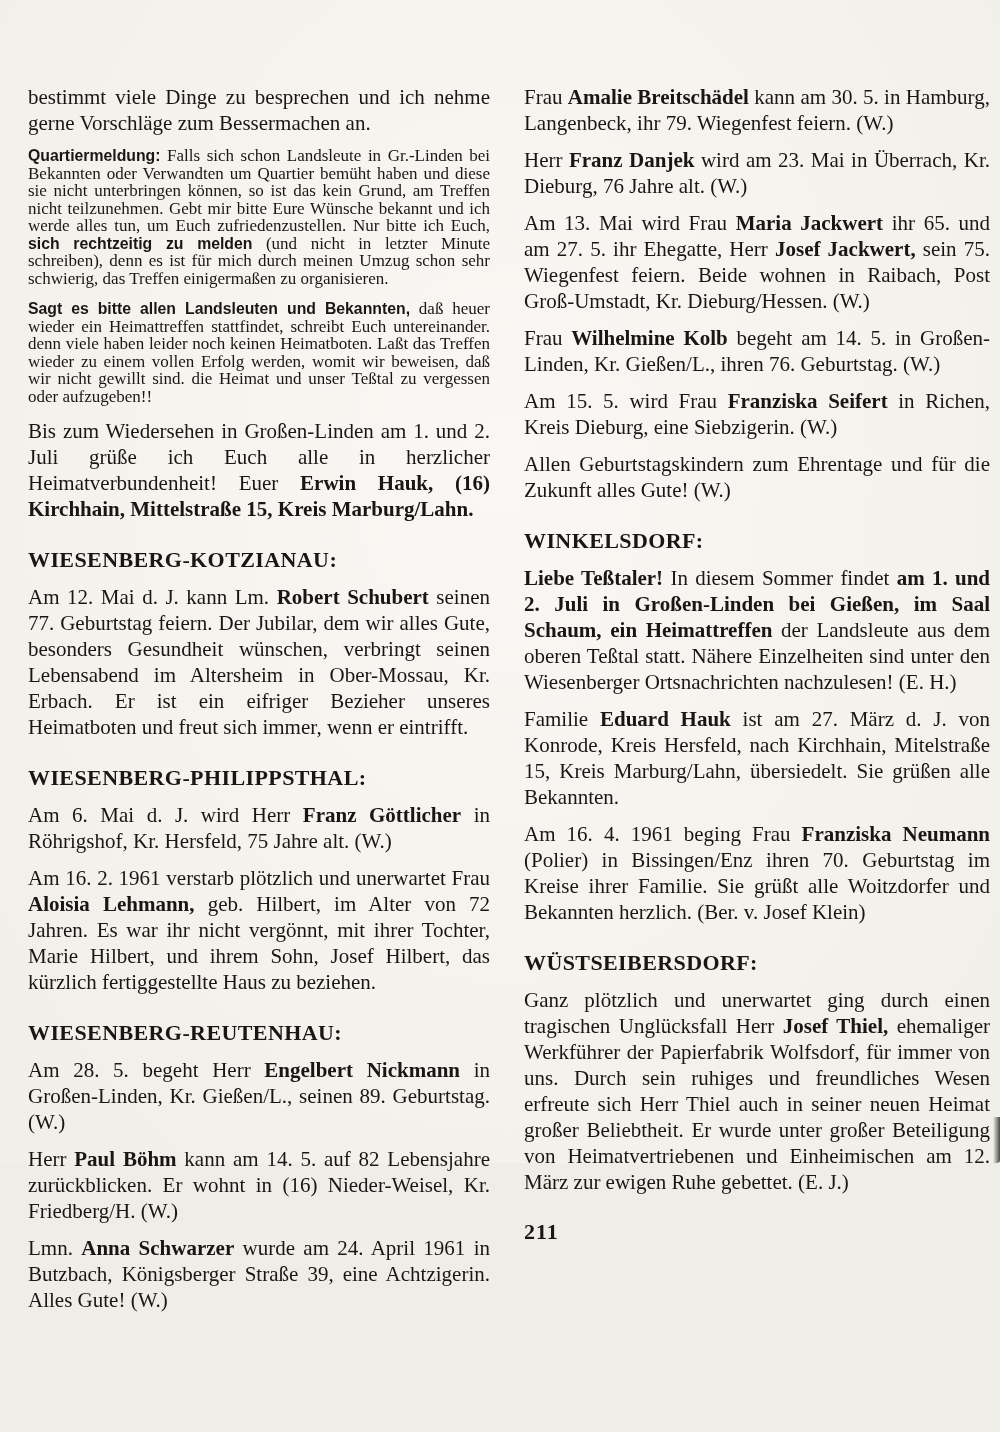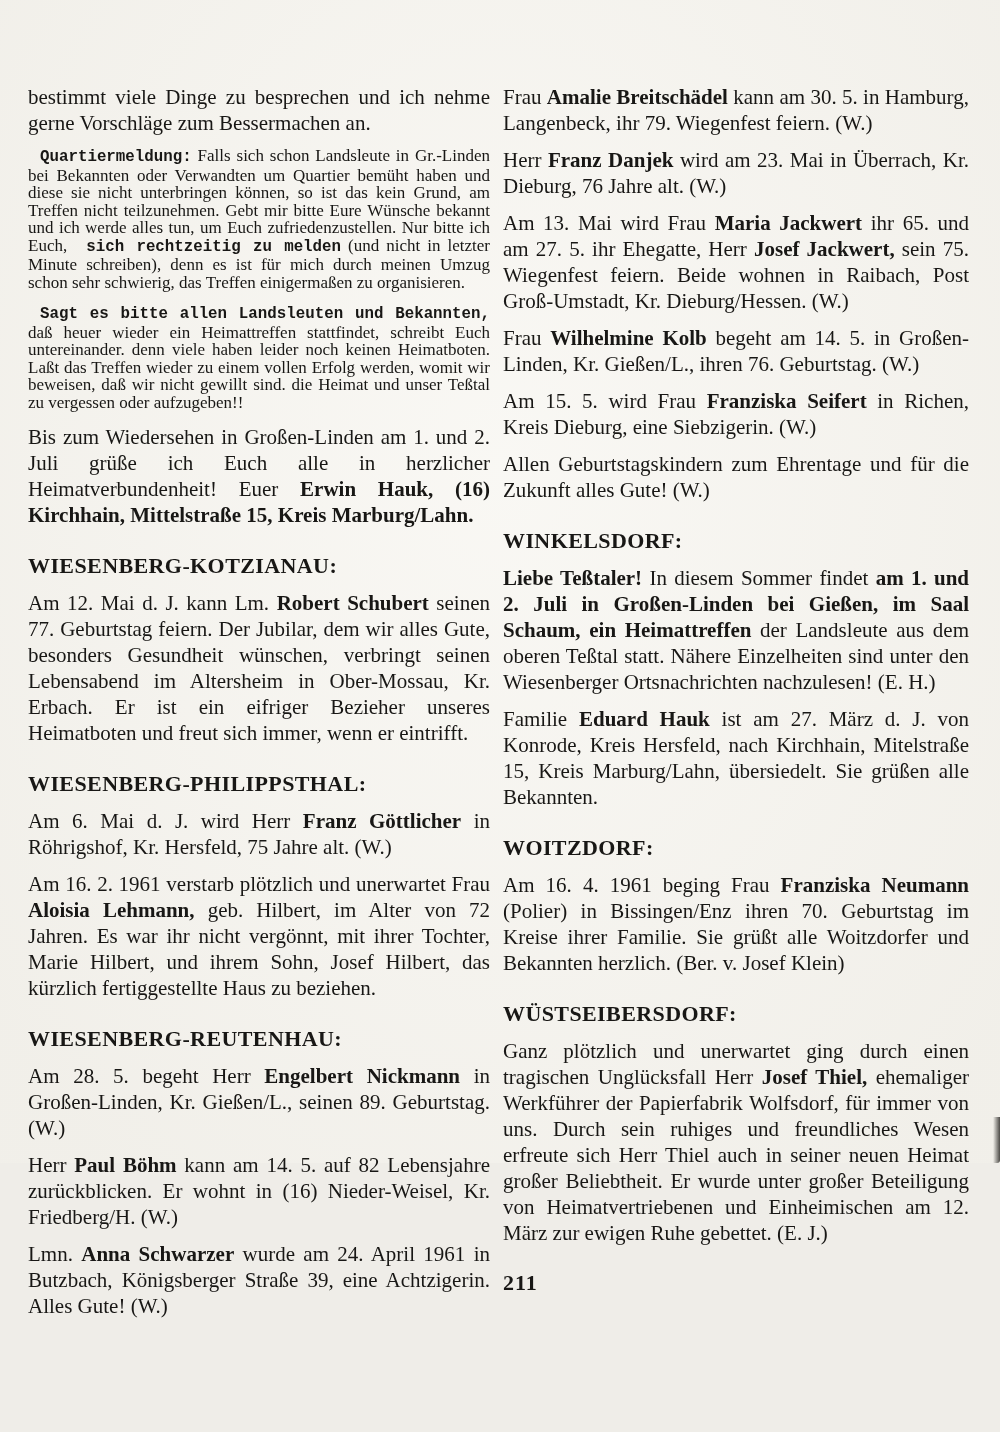--- a/index.html
+++ b/index.html
@@ -15,39 +15,38 @@
     width:1000px;height:1163px;
     background:#f6f4ee;
     background-image:
       radial-gradient(ellipse at 50% 40%, rgba(255,255,255,0.35), rgba(0,0,0,0.02) 90%);
   }
   .col{
     position:absolute;
     top:84px;
   }
   .col-left{left:28px;width:462px;}
-  .col-right{left:503px;width:466px;}
+  .col-right{left:524px;width:466px;}
   p.para{
     margin:0 0 11px 0;
     text-align:justify;
     font-size:21px;
     line-height:26px;
     hyphens:auto;
     -webkit-hyphens:auto;
   }
   p.para b{font-weight:bold;}
   p.small{
     font-size:17px;
     line-height:17.5px;
     margin-bottom:13px;
   }
   p.small b{
-    font-family:Liberation Mono, monospace;
+    font-family:Liberation Sans, sans-serif;
     font-size:0.93em;
-    margin-left:12px;
   }
   h3.section{
     margin:26px 0 12px 0;
     font-size:22px;
     line-height:24px;
     font-weight:bold;
     letter-spacing:0.4px;
   }
   .banner{
     margin-top:14px;
@@ -104,20 +103,19 @@
 
   <p class="para"><span>Frau </span><b>Amalie Breitschädel</b><span> kann am 30. 5. in Hamburg, Langenbeck, ihr 79. Wiegenfest feiern. (W.)</span></p>
       <p class="para"><span>Herr </span><b>Franz Danjek</b><span> wird am 23. Mai in Überrach, Kr. Dieburg, 76 Jahre alt. (W.)</span></p>
       <p class="para"><span>Am 13. Mai wird Frau </span><b>Maria Jackwert</b><span> ihr 65. und am 27. 5. ihr Ehegatte, Herr </span><b>Josef Jackwert,</b><span> sein 75. Wiegenfest feiern. Beide wohnen in Raibach, Post Groß-Umstadt, Kr. Dieburg/Hessen. (W.)</span></p>
       <p class="para"><span>Frau </span><b>Wilhelmine Kolb</b><span> begeht am 14. 5. in Großen-Linden, Kr. Gießen/L., ihren 76. Geburtstag. (W.)</span></p>
       <p class="para"><span>Am 15. 5. wird Frau </span><b>Franziska Seifert</b><span> in Richen, Kreis Dieburg, eine Siebzigerin. (W.)</span></p>
       <p class="para"><span>Allen Geburtstagskindern zum Ehrentage und für die Zukunft alles Gute! (W.)</span></p>
       <h3 class="section">WINKELSDORF:</h3>
       <p class="para"><b>Liebe Teßtaler!</b><span> In diesem Sommer findet </span><b>am 1. und 2. Juli in Großen-Linden bei Gießen, im Saal Schaum, ein Heimattreffen</b><span> der Landsleute aus dem oberen Teßtal statt. Nähere Einzelheiten sind unter den Wiesenberger Ortsnachrichten nachzulesen! (E. H.)</span></p>
       <p class="para"><span>Familie </span><b>Eduard Hauk</b><span> ist am 27. März d. J. von Konrode, Kreis Hersfeld, nach Kirchhain, Mitelstraße 15, Kreis Marburg/Lahn, übersiedelt. Sie grüßen alle Bekannten.</span></p>
-      <h3 class="section">WOITZDORF:</h3>
       <p class="para"><span>Am 16. 4. 1961 beging Frau </span><b>Franziska Neumann</b><span> (Polier) in Bissingen/Enz ihren 70. Geburtstag im Kreise ihrer Familie. Sie grüßt alle Woitzdorfer und Bekannten herzlich. (Ber. v. Josef Klein)</span></p>
       <h3 class="section">WÜSTSEIBERSDORF:</h3>
       <p class="para"><span>Ganz plötzlich und unerwartet ging durch einen tragischen Unglücksfall Herr </span><b>Josef Thiel,</b><span> ehemaliger Werkführer der Papierfabrik Wolfsdorf, für immer von uns. Durch sein ruhiges und freundliches Wesen erfreute sich Herr Thiel auch in seiner neuen Heimat großer Beliebtheit. Er wurde unter großer Beteiligung von Heimatvertriebenen und Einheimischen am 12. März zur ewigen Ruhe gebettet. (E. J.)</span></p>
       <div class="pagenum">211</div>
     </div>
   <div class="scan-artifact"></div>
 </div>
 
 </body></html>

